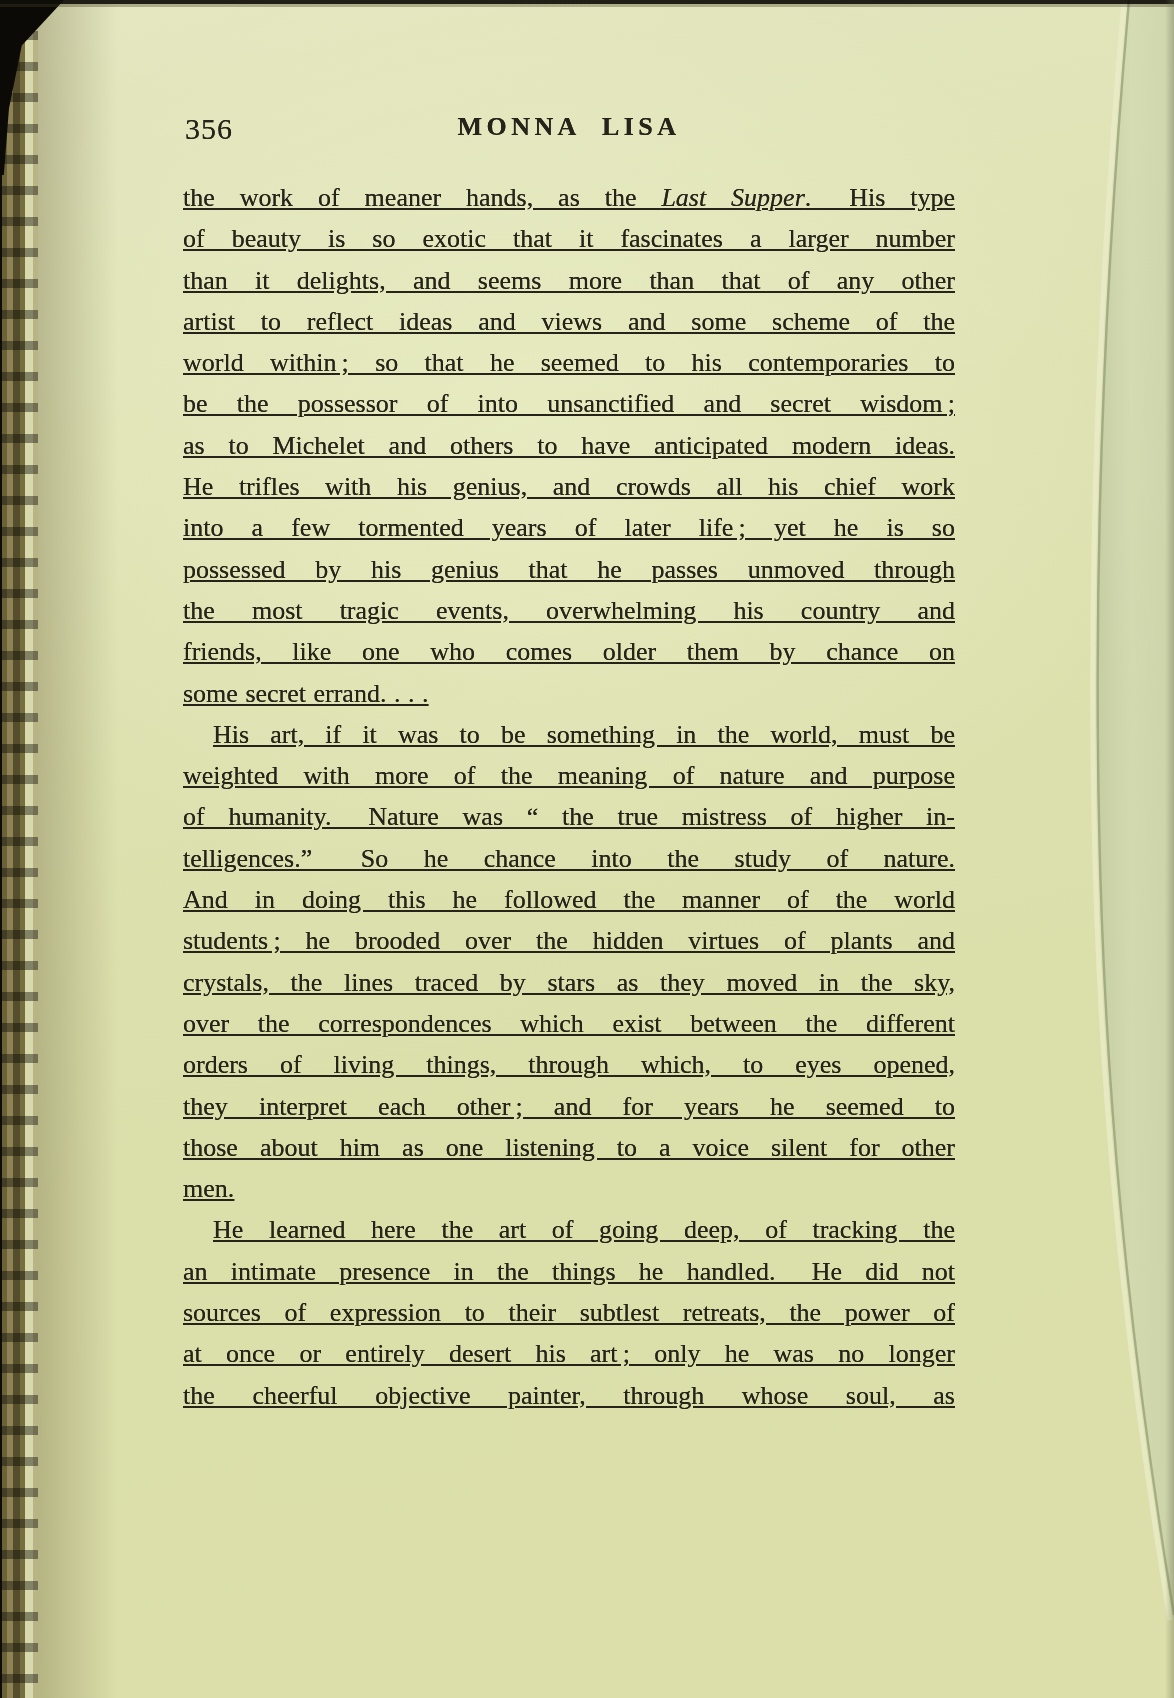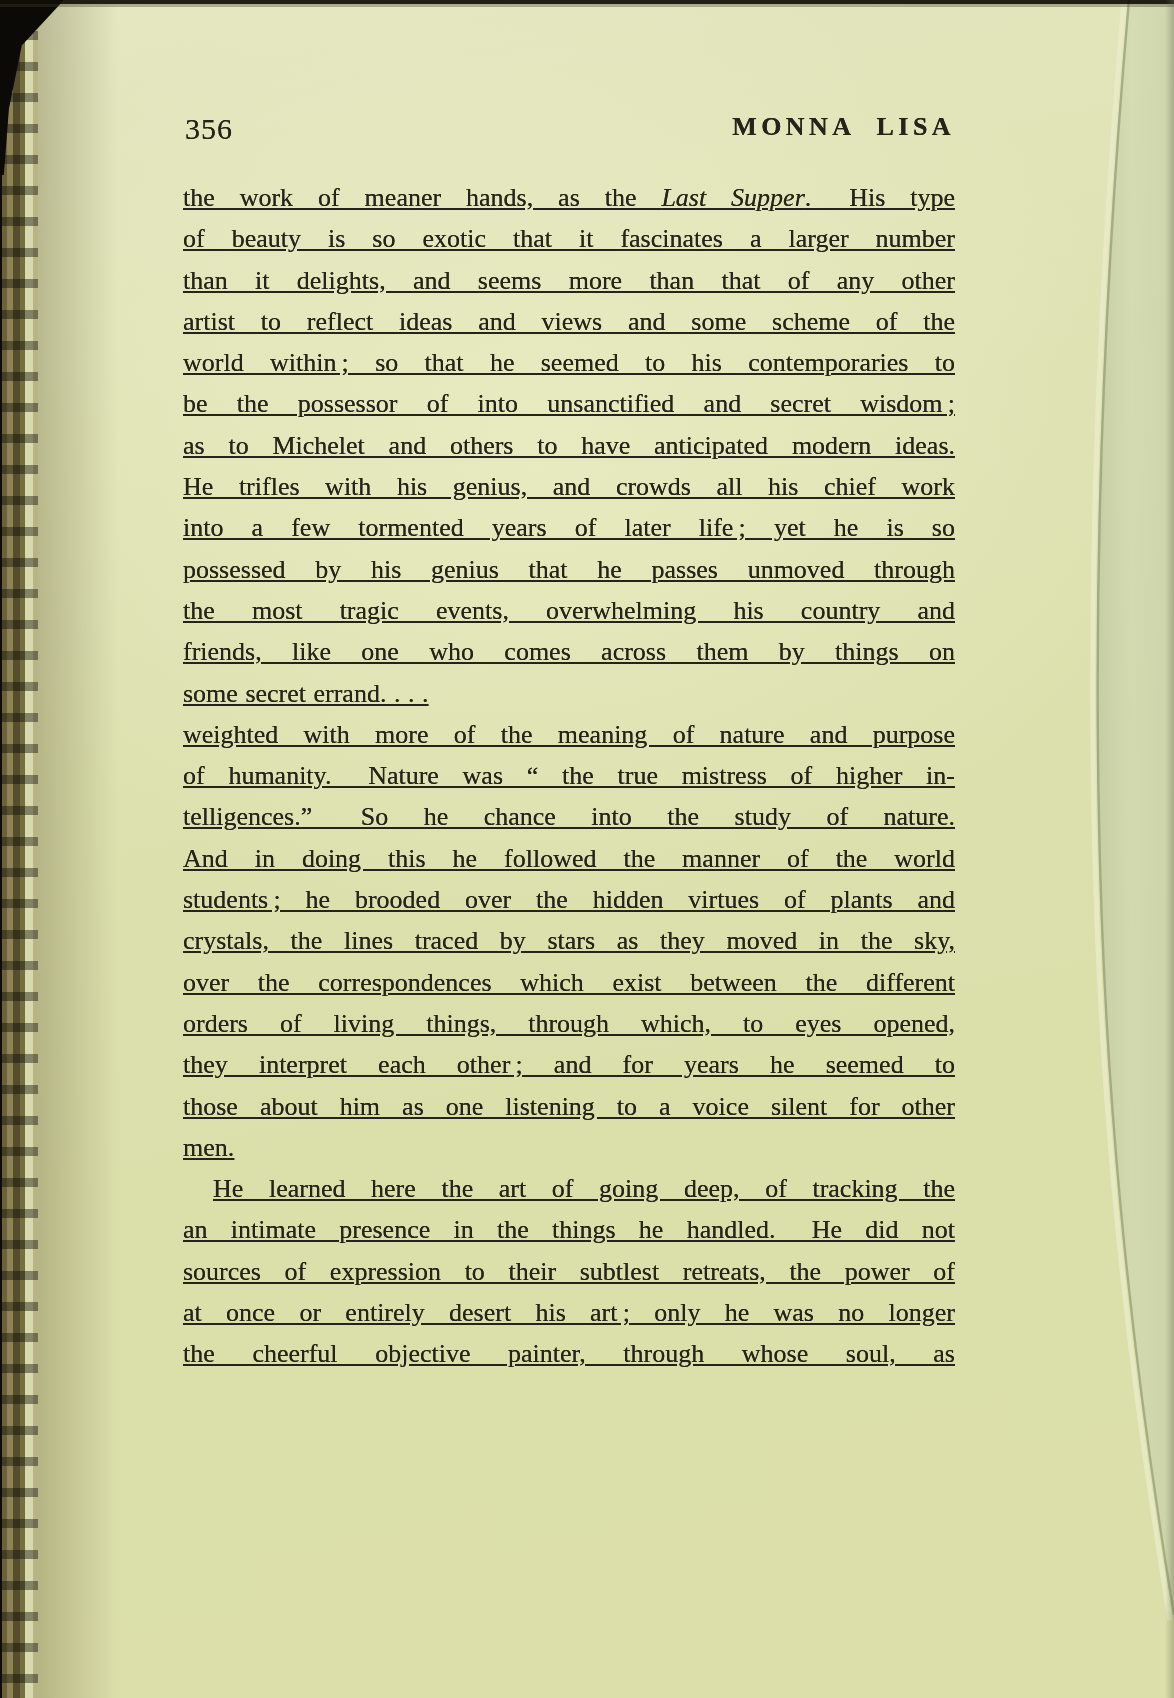--- a/index.html
+++ b/index.html
@@ -78,21 +78,21 @@
     height: 42px;
   }
   .page-num {
     position: absolute;
     left: 2px; top: 0;
     font-size: 30px;
     letter-spacing: 1px;
     text-shadow: 0 0 0.6px rgba(37,35,26,0.85);
   }
   .running-head {
-    text-align: right;
+    text-align: center;
     font-weight: 700;
     font-size: 26px;
     letter-spacing: 0.17em;
     word-spacing: 0.45em;
     text-shadow: 0 0 0.5px rgba(29,27,20,0.9);
   }
   .body-text {
     margin-top: 23px;
   }
   .paragraph { margin: 0; text-decoration: underline; }
@@ -144,24 +144,25 @@
           <div class="line"><span>of beauty is so exotic that it fascinates a larger number</span></div>
           <div class="line"><span>than it delights, and seems more than that of any other</span></div>
           <div class="line"><span>artist to reflect ideas and views and some scheme of the</span></div>
           <div class="line"><span>world within ; so that he seemed to his contemporaries to</span></div>
           <div class="line"><span>be the possessor of into unsanctified and secret wisdom ;</span></div>
           <div class="line"><span>as to Michelet and others to have anticipated modern ideas.</span></div>
           <div class="line"><span>He trifles with his genius, and crowds all his chief work</span></div>
           <div class="line"><span>into a few tormented years of later life ; yet he is so</span></div>
           <div class="line"><span>possessed by his genius that he passes unmoved through</span></div>
           <div class="line"><span>the most tragic events, overwhelming his country and</span></div>
-          <div class="line"><span>friends, like one who comes across them by things on</span></div>
+          <div class="line"><span>friends, like one who comes older them by chance on</span></div>
           <div class="line no-just"><span>some secret errand. . . .</span></div>
         </div>
         <div class="paragraph">
+          <div class="line indent"><span>His art, if it was to be something in the world, must be</span></div>
           <div class="line"><span>weighted with more of the meaning of nature and purpose</span></div>
           <div class="line"><span>of humanity.  Nature was “ the true mistress of higher in-</span></div>
           <div class="line"><span>telligences.”  So he chance into the study of nature.</span></div>
           <div class="line"><span>And in doing this he followed the manner of the world</span></div>
           <div class="line"><span>students ; he brooded over the hidden virtues of plants and</span></div>
           <div class="line"><span>crystals, the lines traced by stars as they moved in the sky,</span></div>
           <div class="line"><span>over the correspondences which exist between the different</span></div>
           <div class="line"><span>orders of living things, through which, to eyes opened,</span></div>
           <div class="line"><span>they interpret each other ; and for years he seemed to</span></div>
           <div class="line"><span>those about him as one listening to a voice silent for other</span></div>

